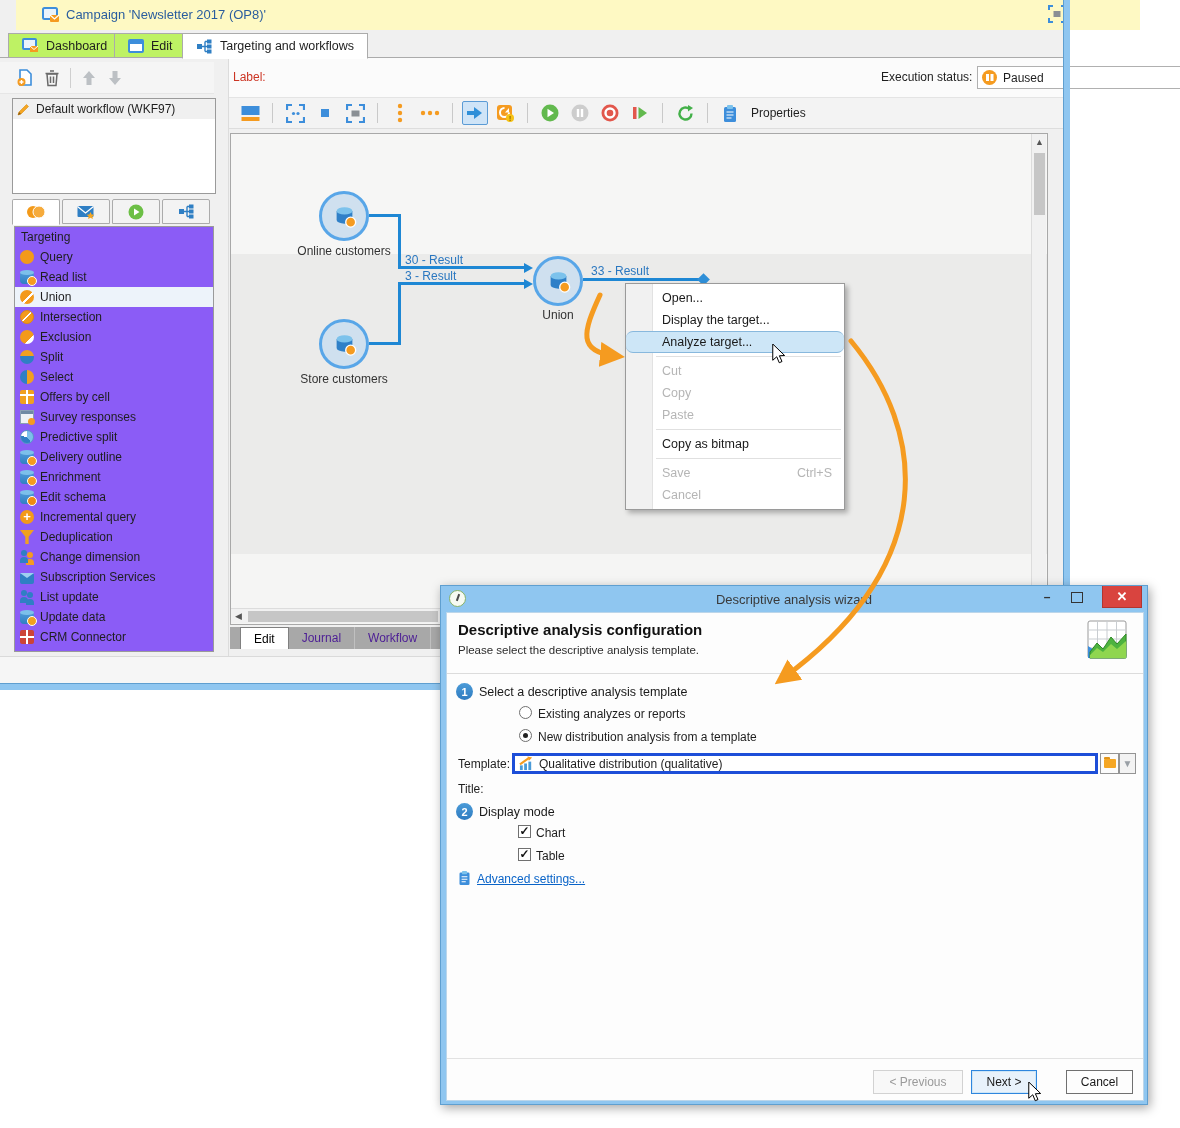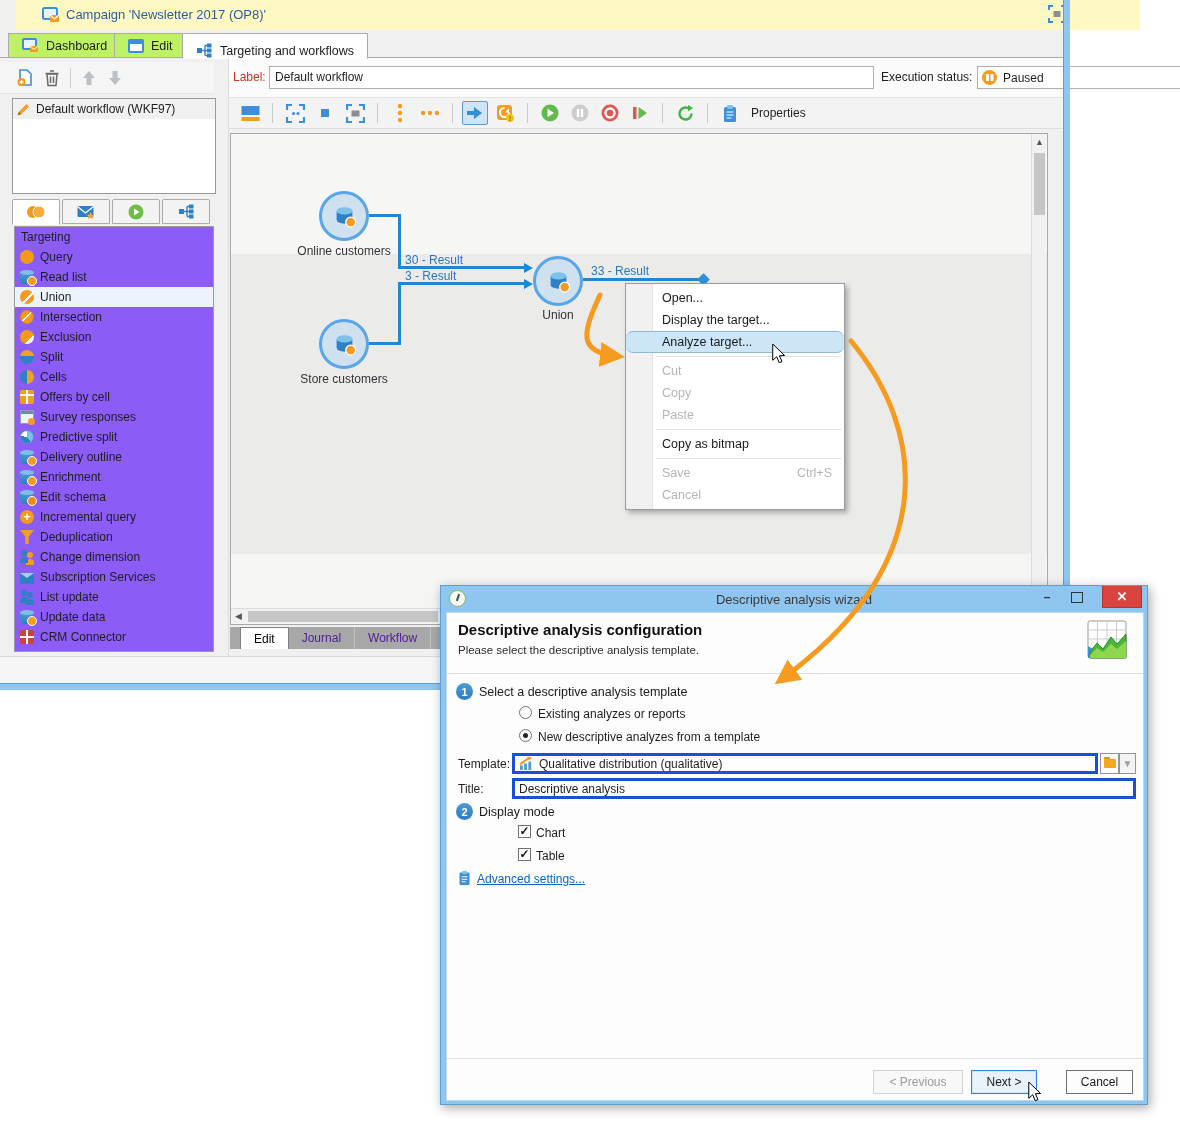--- a/index.html
+++ b/index.html
@@ -18,21 +18,21 @@
   
   .topbar { position:absolute; left:0; top:0; width:1124px; height:30px; background:#fef9c3;margin-left:16px; }
   .app-title { position:absolute; left:50px; top:0; height:30px; line-height:30px; color:#2a5d9e; font-size:13px; }
   .campaign-icon { position:absolute; left:26px; top:6px; }
   .fullscreen-icon { position:absolute; left:1032px; top:5px; }
 
   
   .tabrow { position:absolute; left:0; top:30px; width:1063px; height:28px; border-bottom:1px solid #ababab; background:#f0f0f0; }
   .tab { position:absolute; top:3px; height:25px; border:1px solid #ababab; background:#bef264;
          display:flex; align-items:center; gap:7px; padding:0 13px; font-size:12.5px; }
-  .tab.active { background:#fff; height:26px; border-bottom:1px solid #fff; z-index:3;align-items:flex-end; }
+  .tab.active { background:#fff; height:26px; border-bottom:1px solid #fff; z-index:3; }
 
   
   .side-toolbar { position:absolute; left:0; top:62px; width:214px; height:32px; background:#f5f5f5;
                   display:flex; align-items:center; gap:10px; padding-left:16px; border-bottom:1px solid #e6e6e6;}
   .side-sep { width:1px; height:20px; background:#cfcfcf; }
   .wf-listbox { position:absolute; left:12px; top:98px; width:204px; height:96px; background:#fff; border:1px solid #9a9a9a; }
   .wf-row { height:20px; display:flex; align-items:center; gap:6px; padding-left:4px; background:#f0f0f0; font-size:12px; }
   .palette-tabs { position:absolute; left:12px; top:199px; width:204px; height:26px; display:flex; gap:2px; }
   .ptab { width:48px; height:25px; border:1px solid #ababab; background:#f3f3f3; display:flex; align-items:center; justify-content:center; border-radius:2px 2px 0 0;}
   .ptab.active { background:#fff; border-bottom:1px solid #fff; height:26px; }
@@ -297,21 +297,21 @@
     <div class="pal-item">
         <span class="pi" data-icon="circle-exclude"></span>
         <span>Exclusion</span>
       </div>
     <div class="pal-item">
         <span class="pi" data-icon="split"></span>
         <span>Split</span>
       </div>
     <div class="pal-item">
         <span class="pi" data-icon="pie"></span>
-        <span>Cells</span>
+        <span>Select</span>
       </div>
     <div class="pal-item">
         <span class="pi" data-icon="offers"></span>
         <span>Offers by cell</span>
       </div>
     <div class="pal-item">
         <span class="pi" data-icon="survey"></span>
         <span>Survey responses</span>
       </div>
     <div class="pal-item">
@@ -357,21 +357,20 @@
     <div class="pal-item">
         <span class="pi" data-icon="crm"></span>
         <span>CRM Connector</span>
       </div>
   </div>
 
   <div class="v-divider"></div>
 
   <div class="label-row">
     <span class="lbl-red">Label:</span>
-    <div class="label-input">Default workflow</div>
     <span class="exec-label">Execution status:</span>
     <div class="exec-dd">
       <span class="paused-icon"></span>
       <span>Paused</span>
 
     </div>
   </div>
 
   <div class="wf-toolbar">
     <span class="tbtn">
@@ -583,42 +582,39 @@
       <path d="M5 36 L12 29 L18 33 L26 25 L32 30 L41 22 V39 H5 Z" fill="#8fd64f"></path>
     </svg>
     <div class="dlg-hr"></div>
 
     <div class="step-circle" style="left:9px; top:70px;">1</div>
     <div class="step-label" style="left:32px; top:72px;">Select a descriptive analysis template</div>
 
     <span class="radio" style="left:72px; top:93px;" data-checked="false"></span>
     <span class="opt-label" style="left:91px; top:94px;">Existing analyzes or reports</span>
     <span class="radio" style="left:72px; top:116px;" data-checked="true"></span>
-    <span class="opt-label" style="left:91px; top:117px;">New descriptive analyzes from a template</span>
+    <span class="opt-label" style="left:91px; top:117px;">New distribution analysis from a template</span>
 
     <span class="fld-label" style="left:11px; top:144px;">Template:</span>
     <div class="field" style="left:65px; top:140px; width:586px;">
       <svg width="15" height="15" viewBox="0 0 16 16">
         <rect x="1" y="10" width="3" height="5" fill="#4b9bd8"></rect>
         <rect x="5.5" y="8" width="3" height="7" fill="#4b9bd8"></rect>
         <rect x="10" y="6" width="3" height="9" fill="#4b9bd8"></rect>
         <path d="M1 9 L10 2.5" stroke="#f59b20" stroke-width="2.2" fill="none"></path>
         <path d="M9 0.5 L14 1.5 L10.5 5 Z" fill="#f59b20"></path>
       </svg>
       <span>Qualitative distribution (qualitative)</span>
     </div>
     <div class="folder-btn" style="left:653px; top:140px;">
         <span class="folder-glyph"></span>
       </div>
     <div class="chev-btn" style="left:672px; top:140px;">▼</div>
 
     <span class="fld-label" style="left:11px; top:169px;">Title:</span>
-    <div class="field" style="left:65px; top:165px; width:624px;">
-      <span>Descriptive analysis</span>
-    </div>
 
     <div class="step-circle" style="left:9px; top:190px;">2</div>
     <div class="step-label" style="left:32px; top:192px;">Display mode</div>
 
     <span class="checkbox" style="left:71px; top:212px;" data-checked="true"></span>
     <span class="cb-label" style="left:89px; top:213px;">Chart</span>
     <span class="checkbox" style="left:71px; top:235px;" data-checked="true"></span>
     <span class="cb-label" style="left:89px; top:236px;">Table</span>
 
     <svg style="position:absolute; left:10px; top:257px;" width="15" height="16" viewBox="0 0 18 19">

